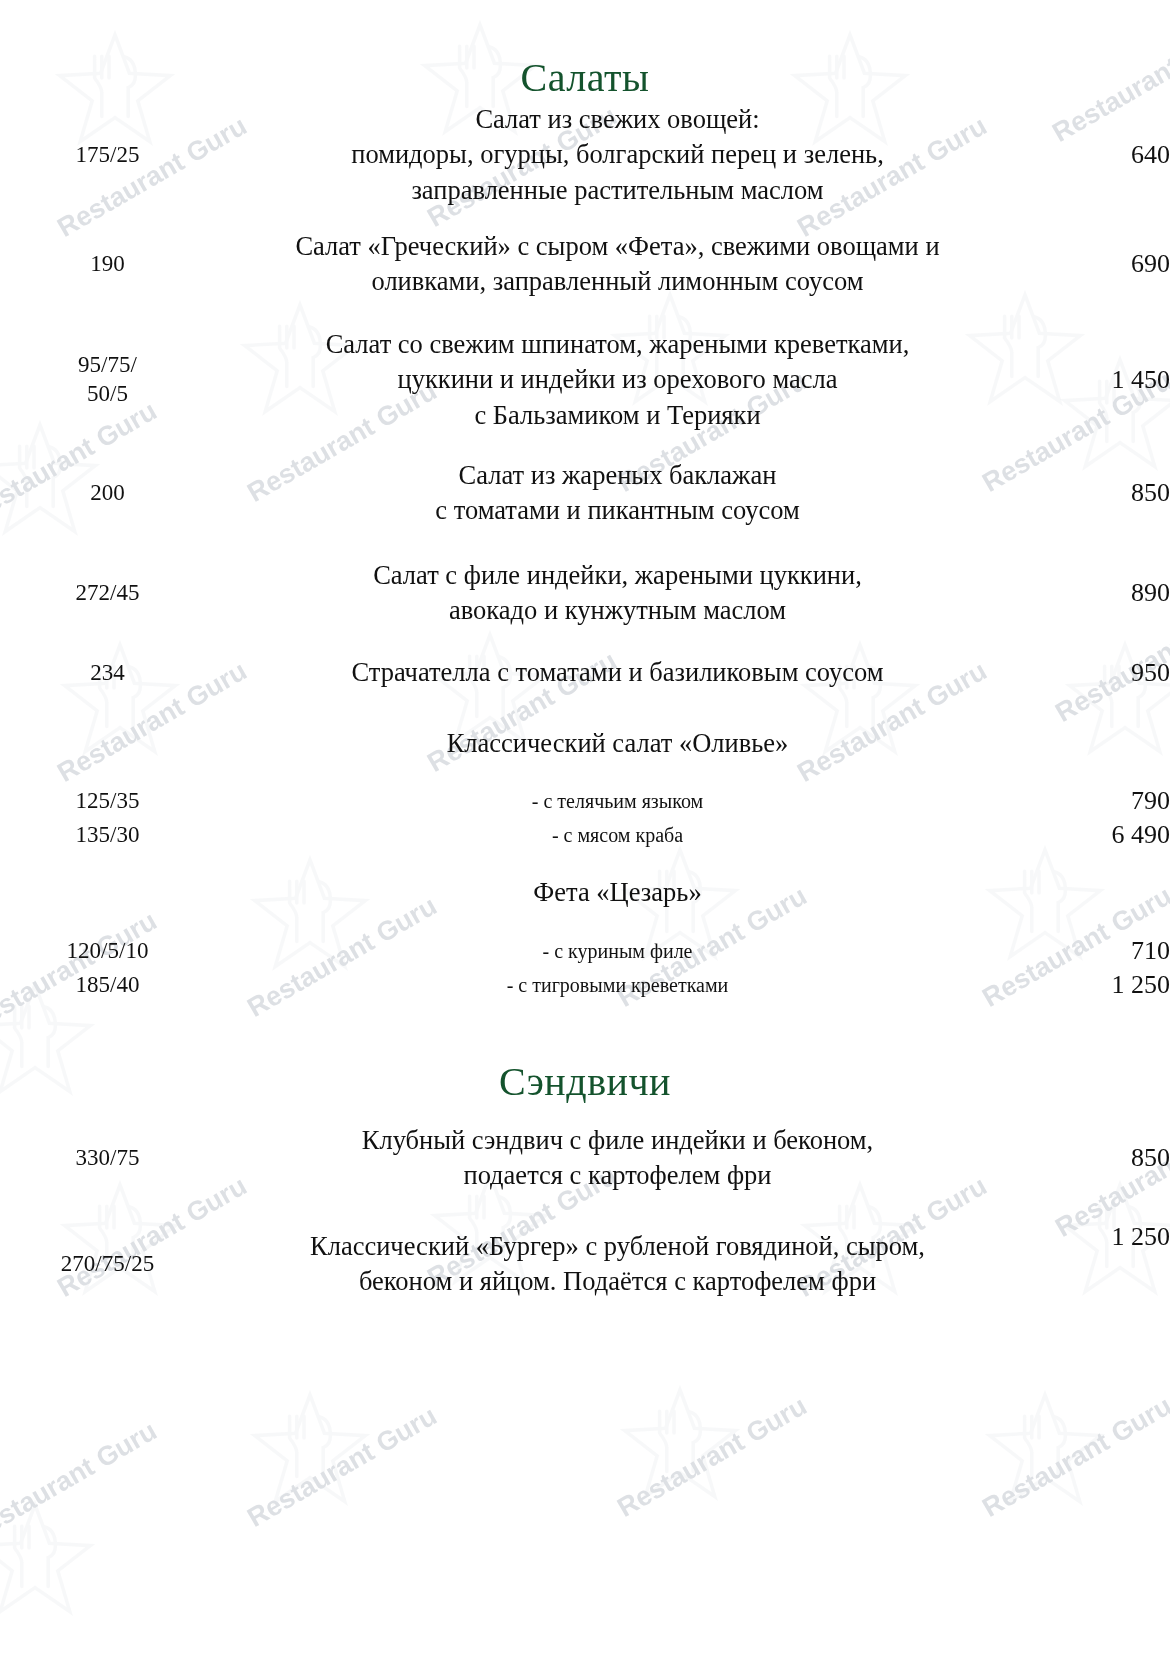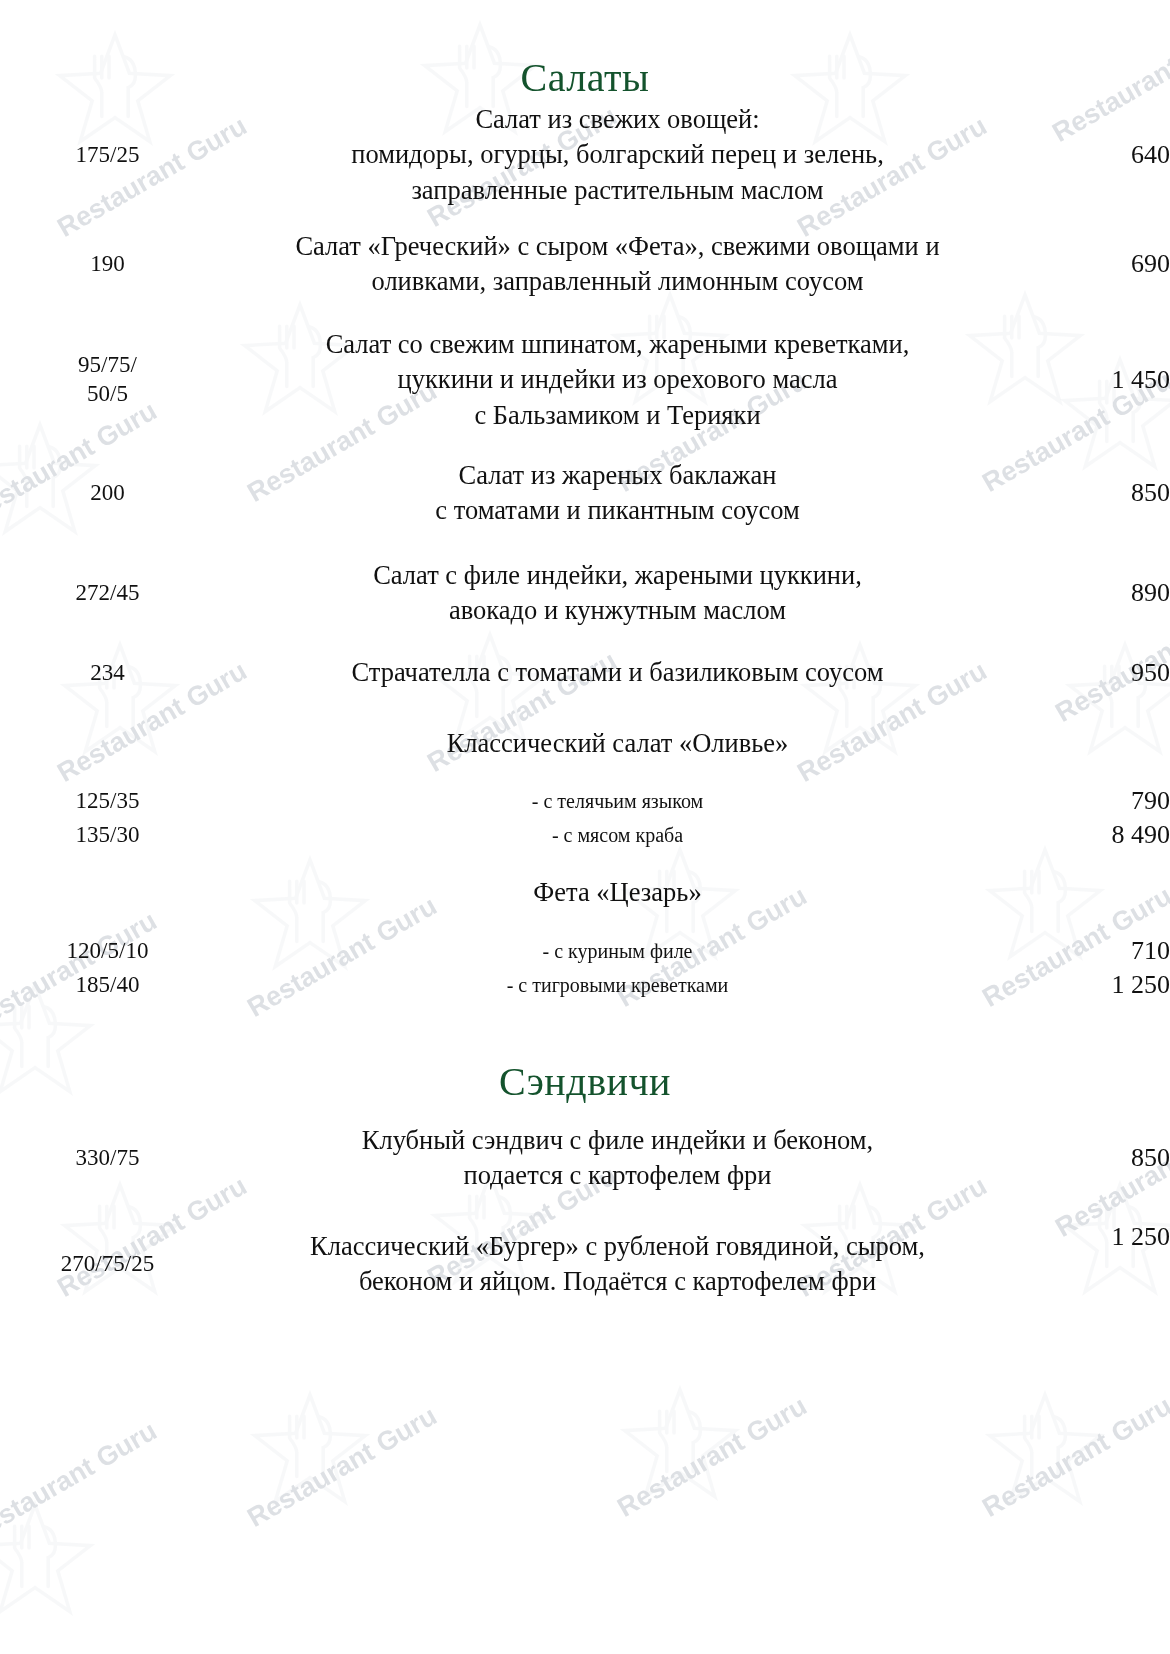--- a/index.html
+++ b/index.html
@@ -294,21 +294,21 @@
           <td class="col-price"></td>
         </tr>
         <tr class="item-row sub-row" style="height:34px;">
           <td class="col-weight">125/35</td>
           <td class="col-desc">- с телячьим  языком</td>
           <td class="col-price">790</td>
         </tr>
         <tr class="item-row sub-row" style="height:34px;">
           <td class="col-weight">135/30</td>
           <td class="col-desc">-  с  мясом  краба</td>
-          <td class="col-price">8 490</td>
+          <td class="col-price">6 490</td>
         </tr>
 
         <tr class="group-head-row" style="height:82px;">
           <td class="col-weight"></td>
           <td class="col-desc group-head">Фета «Цезарь»</td>
           <td class="col-price"></td>
         </tr>
         <tr class="item-row sub-row" style="height:34px;">
           <td class="col-weight">120/5/10</td>
           <td class="col-desc">- с куриным филе</td>

